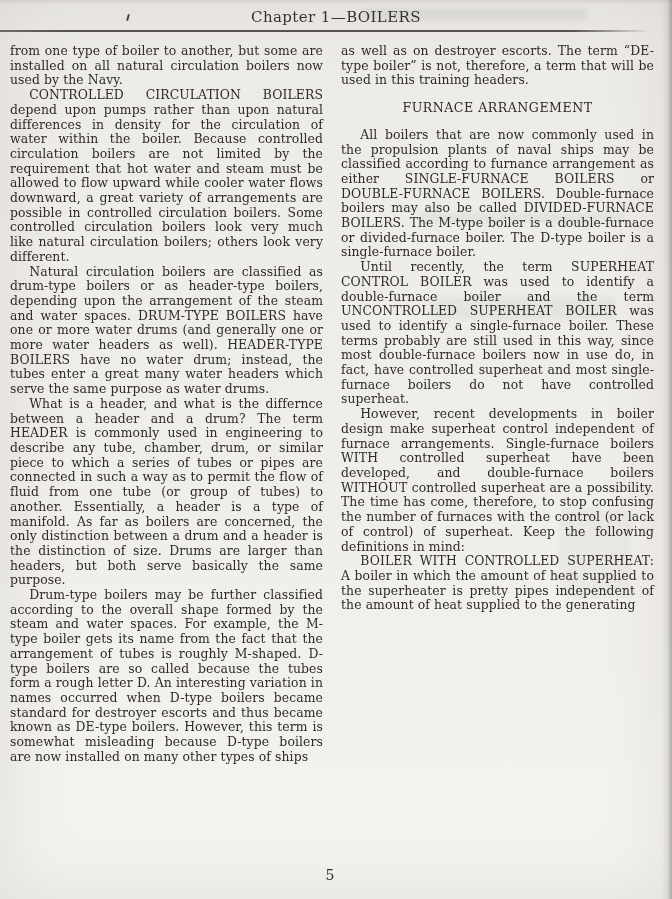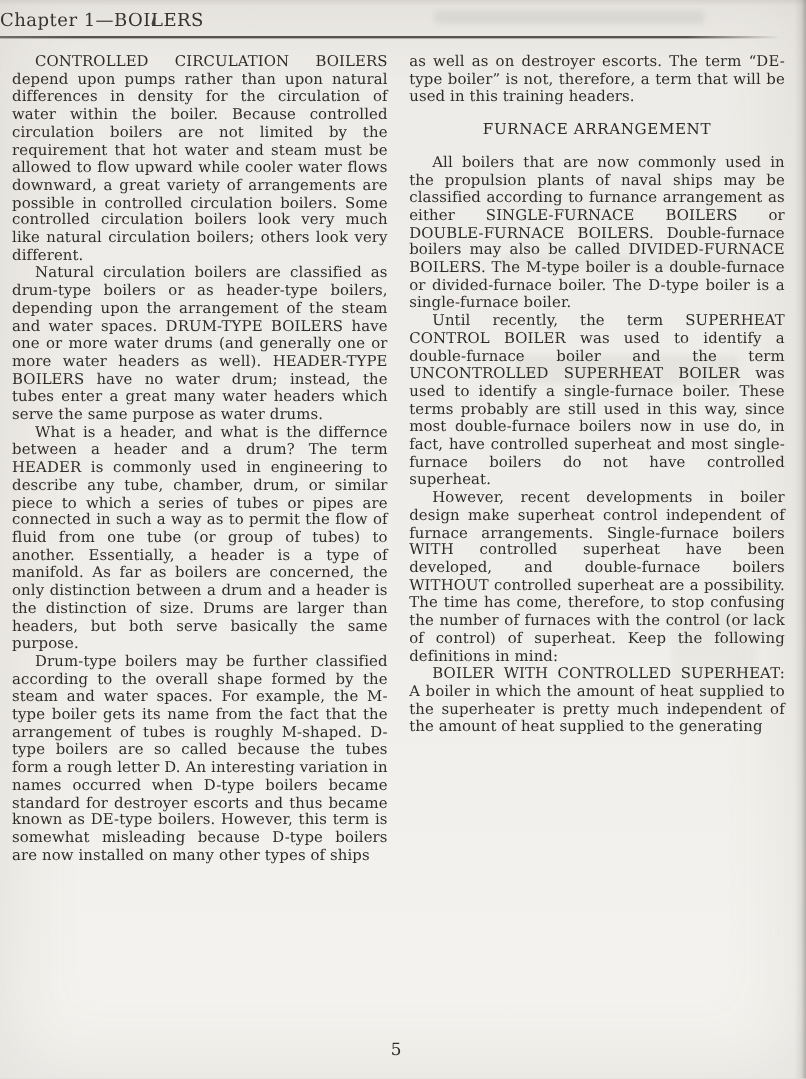--- a/index.html
+++ b/index.html
@@ -29,21 +29,21 @@
     position: absolute;
     top: 0; left: 0;
     width: 100%; height: 5px;
     background: linear-gradient(to bottom, rgba(90,86,80,0.10), rgba(90,86,80,0));
     pointer-events: none;
   }
   .page-header {
     position: absolute;
     top: 8px; left: 0;
     width: 100%;
-    text-align: left;
+    text-align: center;
     font-size: 15px;
     letter-spacing: 0.4px;
     color: #36332f;
   }
   .header-rule {
     position: absolute;
     top: 30px; left: 0;
     width: 650px; height: 2px;
     background: linear-gradient(to right, #6e6a64 0%, #56524d 10%, #5a564ف 50%, #57534e 88%, rgba(87,83,78,0) 100%);
     background: linear-gradient(to right, #6e6a64 0%, #56524d 10%, #57534e 88%, rgba(87,83,78,0) 100%);
@@ -118,32 +118,33 @@
   <div class="page-header">
     <span>Chapter 1—BOILERS</span>
   </div>
 
   <div class="stray-mark"></div>
 
   <div class="header-rule"></div>
 
   <div class="columns">
     <div class="column">
+        <p class="para no-indent">from one type of boiler to another, but some are installed on all natural circulation boilers now used by the Navy.</p>
         <p class="para">CONTROLLED CIRCULATION BOILERS depend upon pumps rather than upon natural differences in density for the circulation of water within the boiler. Because controlled circulation boilers are not limited by the requirement that hot water and steam must be allowed to flow upward while cooler water flows downward, a great variety of arrangements are possible in controlled circulation boilers. Some controlled circulation boilers look very much like natural circulation boilers; others look very different.</p>
         <p class="para">Natural circulation boilers are classified as drum-type boilers or as header-type boilers, depending upon the arrangement of the steam and water spaces. DRUM-TYPE BOILERS have one or more water drums (and generally one or more water headers as well). HEADER-TYPE BOILERS have no water drum; instead, the tubes enter a great many water headers which serve the same purpose as water drums.</p>
         <p class="para">What is a header, and what is the differnce between a header and a drum? The term HEADER is commonly used in engineering to describe any tube, chamber, drum, or similar piece to which a series of tubes or pipes are connected in such a way as to permit the flow of fluid from one tube (or group of tubes) to another. Essentially, a header is a type of manifold. As far as boilers are concerned, the only distinction between a drum and a header is the distinction of size. Drums are larger than headers, but both serve basically the same purpose.</p>
         <p class="para">Drum-type boilers may be further classified according to the overall shape formed by the steam and water spaces. For example, the M-type boiler gets its name from the fact that the arrangement of tubes is roughly M-shaped. D-type boilers are so called because the tubes form a rough letter D. An interesting variation in names occurred when D-type boilers became standard for destroyer escorts and thus became known as DE-type boilers. However, this term is somewhat misleading because D-type boilers are now installed on many other types of ships</p>
       </div>
     <div class="column">
         <p class="para no-indent">as well as on destroyer escorts. The term “DE-type boiler” is not, therefore, a term that will be used in this training headers.</p>
         <p class="heading">FURNACE ARRANGEMENT</p>
         <p class="para">All boilers that are now commonly used in the propulsion plants of naval ships may be classified according to furnance arrangement as either SINGLE-FURNACE BOILERS or DOUBLE-FURNACE BOILERS. Double-furnace boilers may also be called DIVIDED-FURNACE BOILERS. The M-type boiler is a double-furnace or divided-furnace boiler. The D-type boiler is a single-furnace boiler.</p>
         <p class="para">Until recently, the term SUPERHEAT CONTROL BOILER was used to identify a double-furnace boiler and the term UNCONTROLLED SUPERHEAT BOILER was used to identify a single-furnace boiler. These terms probably are still used in this way, since most double-furnace boilers now in use do, in fact, have controlled superheat and most single-furnace boilers do not have controlled superheat.</p>
         <p class="para">However, recent developments in boiler design make superheat control independent of furnace arrangements. Single-furnace boilers WITH controlled superheat have been developed, and double-furnace boilers WITHOUT controlled superheat are a possibility. The time has come, therefore, to stop confusing the number of furnaces with the control (or lack of control) of superheat. Keep the following definitions in mind:</p>
-        <p class="para">BOILER WITH CONTROLLED SUPERHEAT: A boiler in which the amount of heat supplied to the superheater is pretty much independent of the amount of heat supplied to the generating</p>
+        <p class="para">BOILER WITH CONTROLLED SUPERHEAT: A boiler in which the amount of heat supplied to the superheater is pretty pipes independent of the amount of heat supplied to the generating</p>
       </div>
   </div>
 
   <div class="page-number">5</div>
 
   <div class="edge-right"></div>
 
 </div>
 
 </body></html>

